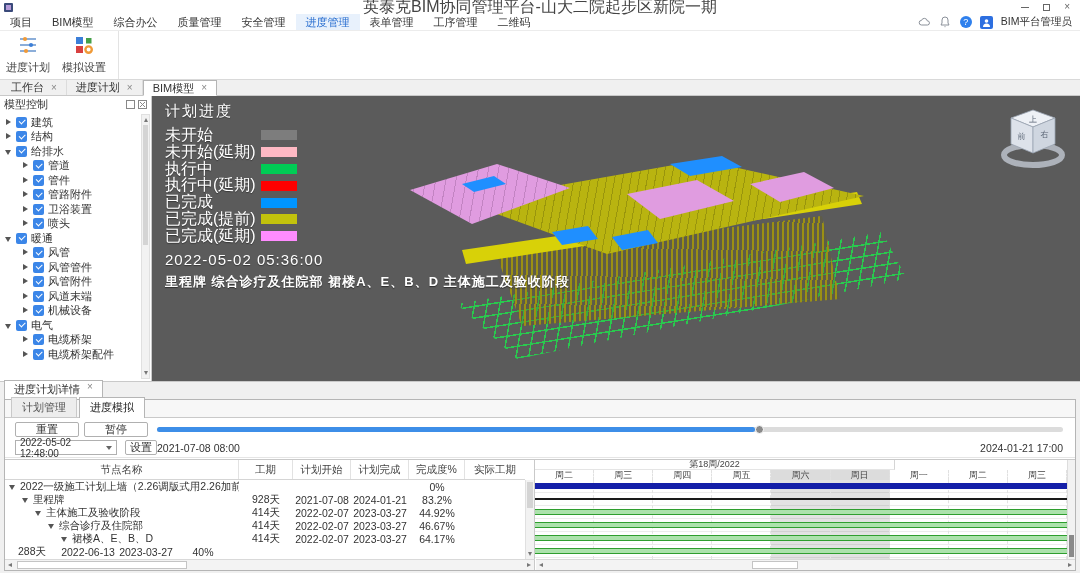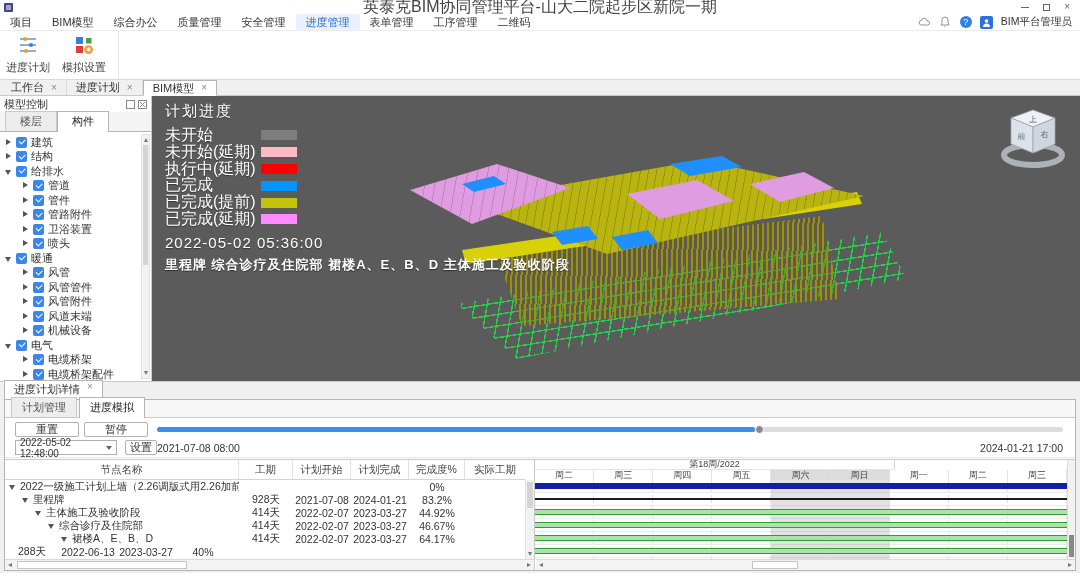--- a/index.html
+++ b/index.html
@@ -263,24 +263,20 @@
   <div class="main">
 
     <div class="left-panel">
       <div class="panel-header">
         <span>模型控制</span>
         <span class="ph-icons">
           <span class="win-icon"></span>
           <span class="win-icon x"></span>
         </span>
       </div>
-      <div class="panel-tabs">
-        <span class="ptab">楼层</span>
-        <span class="ptab active">构件</span>
-      </div>
       <div class="tree">
         <div class="trow lv0">
             <span class="tw right"></span>
             <span class="cb"></span>
             <span>建筑</span>
           </div>
         <div class="trow lv0">
             <span class="tw right"></span>
             <span class="cb"></span>
             <span>结构</span>
@@ -387,20 +383,24 @@
 
       <div class="legend">
         <div class="legend-title">计划进度</div>
         <div class="legend-row">
             <span class="legend-label">未开始</span>
             <span class="swatch sw0"></span>
           </div>
         <div class="legend-row">
             <span class="legend-label">未开始(延期)</span>
             <span class="swatch sw1"></span>
+          </div>
+        <div class="legend-row">
+            <span class="legend-label">执行中</span>
+            <span class="swatch sw2"></span>
           </div>
         <div class="legend-row">
             <span class="legend-label">执行中(延期)</span>
             <span class="swatch sw3"></span>
           </div>
         <div class="legend-row">
             <span class="legend-label">已完成</span>
             <span class="swatch sw4"></span>
           </div>
         <div class="legend-row">

